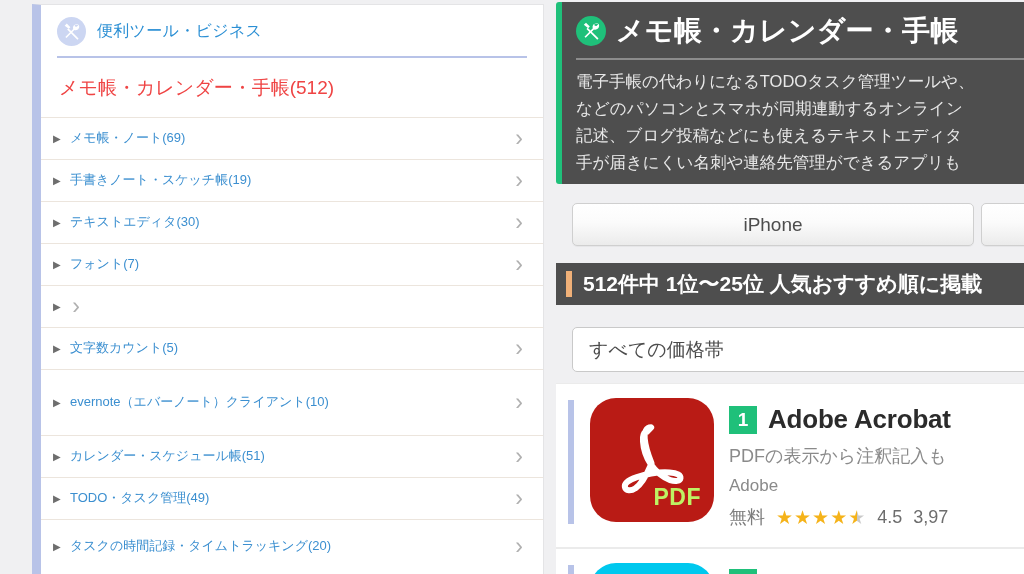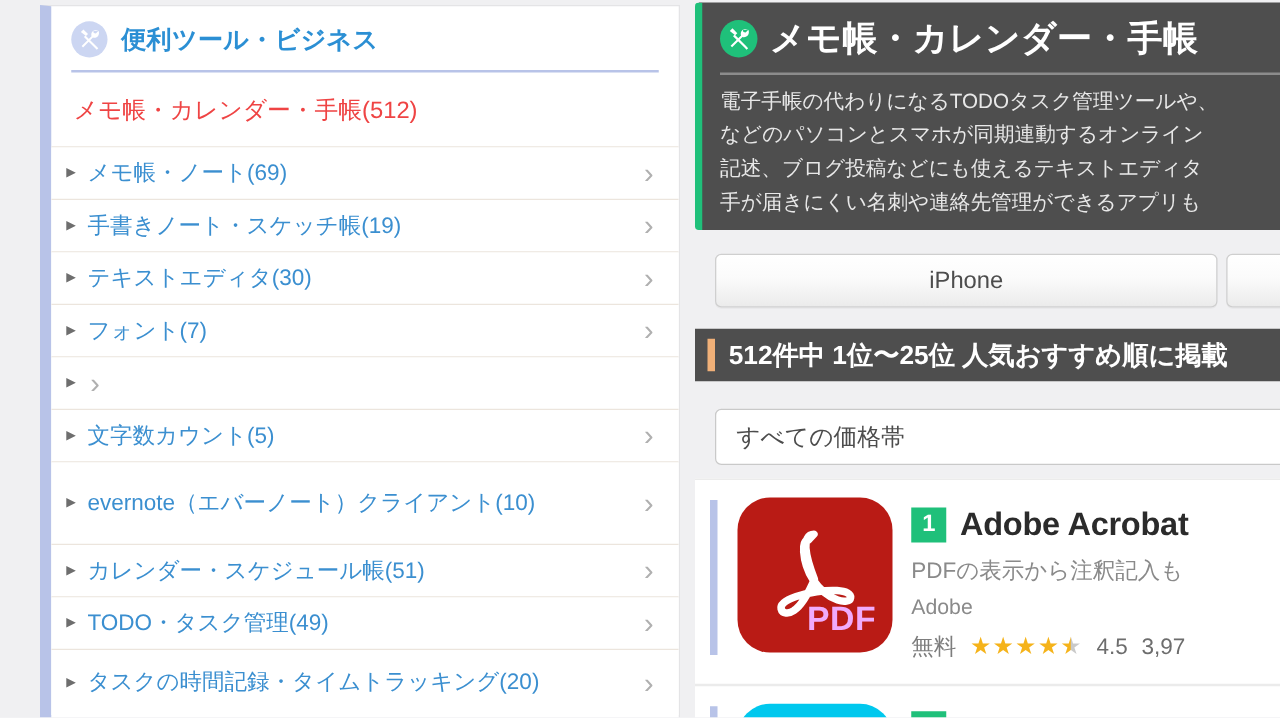--- a/index.html
+++ b/index.html
@@ -39,22 +39,22 @@
   .sb-head-icon {
     width: 29px; height: 29px;
     border-radius: 50%;
     background: #ccd6f2;
     display: flex; align-items: center; justify-content: center;
     flex: none;
   }
   .sb-head-icon svg { display: block; }
   .sb-head-title {
     color: #2b8fd4;
-    font-size: 20px;
-    font-weight: bold;
+    font-size: 16px;
+    font-weight: normal;
     letter-spacing: .3px;
     white-space: nowrap;
   }
   .sb-head-rule {
     height: 2px;
     background: #b8c3e8;
     margin: 0 16px;
   }
   .sb-current {
     font-size: 19px;
@@ -76,21 +76,21 @@
     flex: none;
     width: 13px;
     color: #6e6e6e;
     font-size: 10px;
     line-height: 1;
     padding-top: 1px;
   }
   .sb-label {
     flex: 1;
     color: #3b8fd0;
-    font-size: 18px;
+    font-size: 13px;
     line-height: 1.28;
     padding: 8px 6px 8px 4px;
     word-break: break-all;
   }
   .sb-chevron {
     flex: none;
     width: 20px;
     text-align: center;
     color: #b0b0b0;
     font-size: 23px;
@@ -247,22 +247,22 @@
   .prod-icon.acrobat { background: #b91b15; }
   .prod-icon.cyan { background: #00c8ee; }
   .acro-glyph {
     position: absolute;
     left: 50%; top: 50%;
     transform: translate(-50%,-54%);
   }
   .pdf-word {
     position: absolute;
     right: 13px; bottom: 13px;
-    color: #f0abfc;
-    font-size: 27px;
+    color: #bef264;
+    font-size: 23px;
     font-weight: bold;
     letter-spacing: .5px;
     line-height: 1;
   }
   .prod-body {
     padding-left: 15px;
     padding-top: 6px;
     min-width: 0;
     flex: 1;
     white-space: nowrap;

